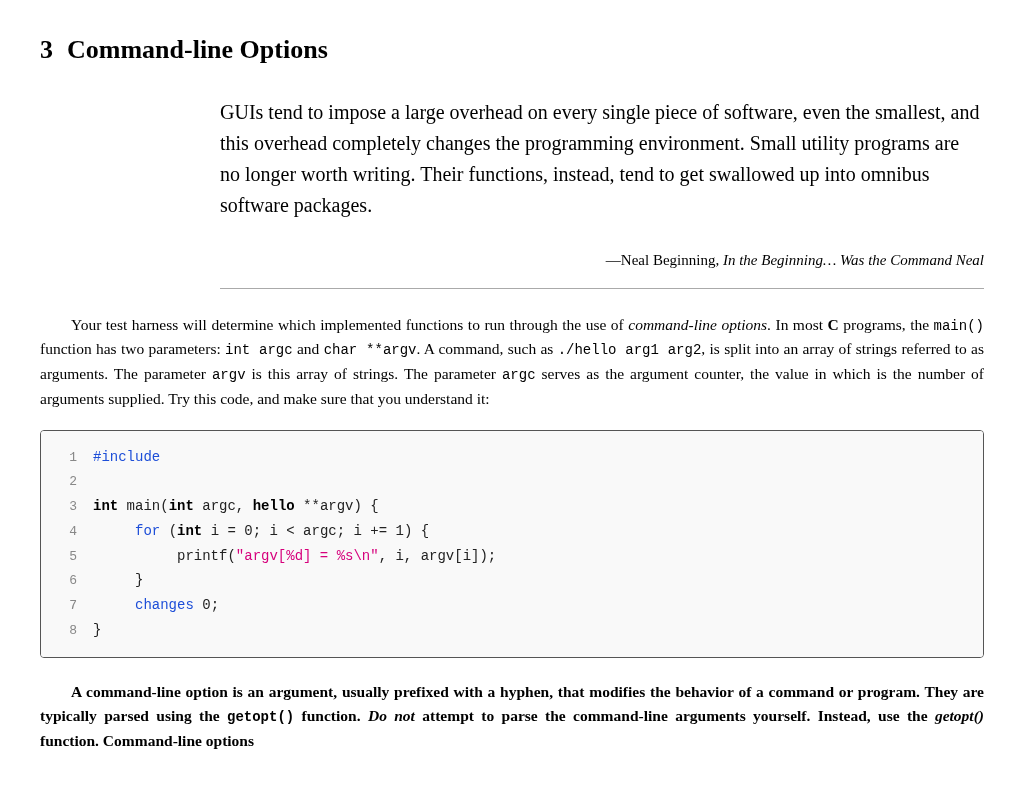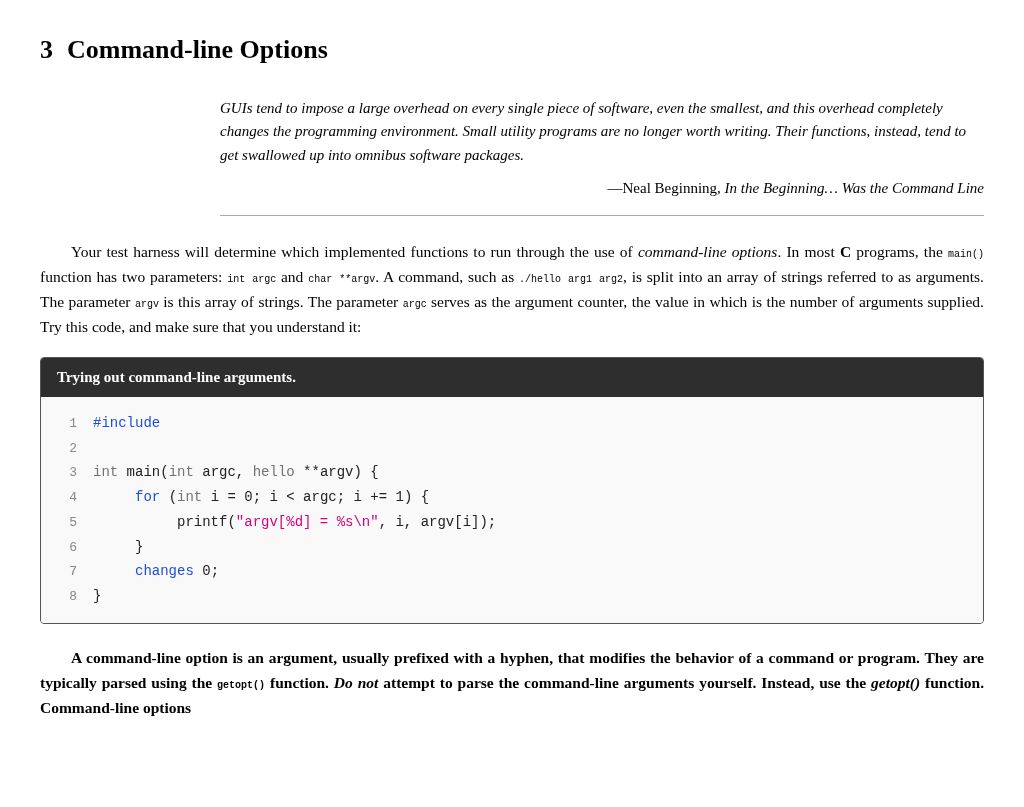--- a/index.html
+++ b/index.html
@@ -27,42 +27,41 @@
     .chapter-num {
       font-size: 26px;
       font-weight: bold;
     }
     .epigraph {
       margin: 0 0 24px 180px;
       padding-bottom: 16px;
       border-bottom: 1px solid #aaa;
     }
     .epigraph-text {
-      font-style: italic;
-      font-size: 15px;
+      font-size: 20px;
       line-height: 1.55;
-      margin-bottom: 10px;
+      margin-bottom: 28px;
     }
     .epigraph-attribution {
       text-align: right;
       font-size: 15px;
     }
     .epigraph-attribution em {
       font-style: italic;
     }
     .body-text {
       text-indent: 2em;
       margin-bottom: 14px;
       font-size: 15.5px;
       line-height: 1.6;
       text-align: justify;
     }
     code, .mono {
       font-family: "Courier New", Courier, monospace;
-      font-size: 10px;
+      font-size: 14px;
       background: transparent;
     }
     em.cmd {
       font-style: italic;
       font-weight: normal;
     }
     strong {
       font-weight: bold;
     }
     .code-box {
@@ -95,21 +94,21 @@
       min-width: 22px;
       text-align: right;
       margin-right: 16px;
       font-size: 13px;
       user-select: none;
     }
     .code-content {
       color: #222;
       white-space: pre;
     }
-    .kw-blue { color: #737373; font-weight: normal; }
+    .kw-blue { color: #000000; font-weight: bold; }
     .kw-pink { color: #1d4ed8; font-weight: normal; }
     .str-pink { color: #d6007c; }
     .bottom-text {
       font-size: 15.5px;
       line-height: 1.6;
       text-align: justify;
       text-indent: 2em;
       font-weight: bold;
     }
   </style>
@@ -120,32 +119,29 @@
 
   <div class="chapter-title">
     <span class="chapter-num">3</span>
     <span>Command-line Options</span>
   </div>
 
   <div class="epigraph">
     <p class="epigraph-text">GUIs tend to impose a large overhead on every single piece of software, even the smallest, and this overhead completely changes the programming environment. Small utility programs are no longer worth writing. Their functions, instead, tend to get swallowed up into omnibus software packages.</p>
     <div class="epigraph-attribution">
       <span>—Neal Beginning,</span>
-      <em>In the Beginning… Was the Command Line</em>
+      <em>In the Beginning… Was the Command Neal</em>
     </div>
   </div>
 
   <p class="body-text">
     Your test harness will determine which implemented functions to run through the use of <em class="cmd">command-line options</em>. In most <strong>C</strong> programs, the <code>main()</code> function has two parameters: <code>int argc</code> and <code>char **argv</code>. A command, such as <code>./hello arg1 arg2</code>, is split into an array of strings referred to as arguments.  The parameter <code>argv</code> is this array of strings. The parameter <code>argc</code> serves as the argument counter, the value in which is the number of arguments supplied. Try this code, and make sure that you understand it:
   </p>
 
   <div class="code-box">
-    <div class="code-box-header">
-      <span>Trying out command-line arguments.</span>
-    </div>
     <div class="code-box-body">
 
       <div class="code-line">
         <span class="line-num">1</span>
         <span class="code-content"><span class="kw-pink">#include</span> <stdio.h></stdio.h></span>
       </div>
 
       <div class="code-line">
         <span class="line-num">2</span>
         <span class="code-content"> </span>

